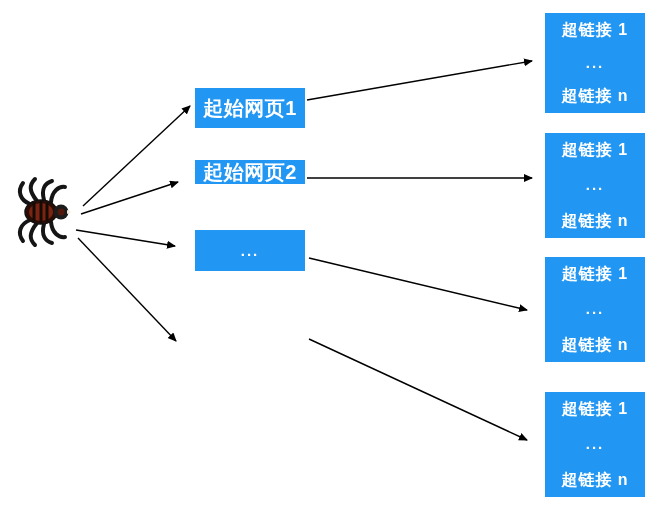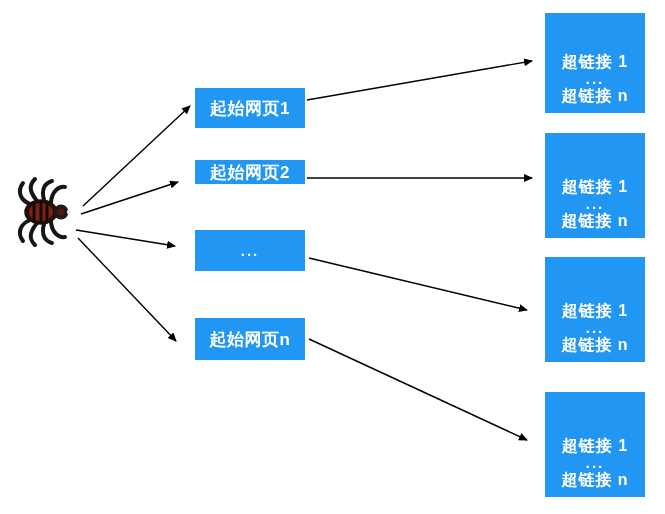--- a/index.html
+++ b/index.html
@@ -14,24 +14,24 @@
   .node{
     position:absolute;
     background:#2196F3;
     color:#ffffff;
     display:flex;
     align-items:center;
     justify-content:center;
     font-weight:bold;
     box-sizing:border-box;
   }
-  .start-node{font-size:17px;letter-spacing:0.5px;}
+  .start-node{font-size:20px;letter-spacing:0.5px;}
   .link-node{
     flex-direction:column;
-    justify-content:flex-end;
+    justify-content:space-between;
     font-size:16px;
     letter-spacing:1px;
     padding:8px 4px;
   }
   .link-node .dots, .start-node.dots-node{font-size:15px;letter-spacing:2px;}
   .link-line{display:block;line-height:1.1;}
   .spider{position:absolute;left:16px;top:176px;width:64px;height:72px;}
 </style>
 </head>
 <body>
@@ -78,21 +78,20 @@
       <path d="M51 34 l4.5 2 l-4.5 2 z" fill="#f5e9d8"></path>
     </svg>
   </div>
 
   <div class="node start-node" style="left: 195px; top: 88px; width: 110px; height: 40px; background: rgb(33, 150, 243); color: rgb(255, 255, 255);">起始网页1</div>
 
   <div class="node start-node" style="left: 195px; top: 160px; width: 110px; height: 24px; background: rgb(33, 150, 243); color: rgb(255, 255, 255);">起始网页2</div>
 
   <div class="node start-node dots-node" style="left: 195px; top: 230px; width: 110px; height: 41px; background: rgb(33, 150, 243); color: rgb(255, 255, 255);">...</div>
 
-  <div class="node start-node" style="left: 195px; top: 318px; width: 110px; height: 42px; background: rgb(33, 150, 243); color: rgb(255, 255, 255);">起始网页n</div>
 
   <div class="node link-node" style="left: 545px; top: 13px; width: 100px; height: 100px; background: rgb(33, 150, 243); color: rgb(255, 255, 255);">
     <span class="link-line">超链接 1</span>
     <span class="link-line dots">...</span>
     <span class="link-line">超链接  n</span>
   </div>
 
   <div class="node link-node" style="left: 545px; top: 133px; width: 100px; height: 105px; background: rgb(33, 150, 243); color: rgb(255, 255, 255);">
     <span class="link-line">超链接 1</span>
     <span class="link-line dots">...</span>

